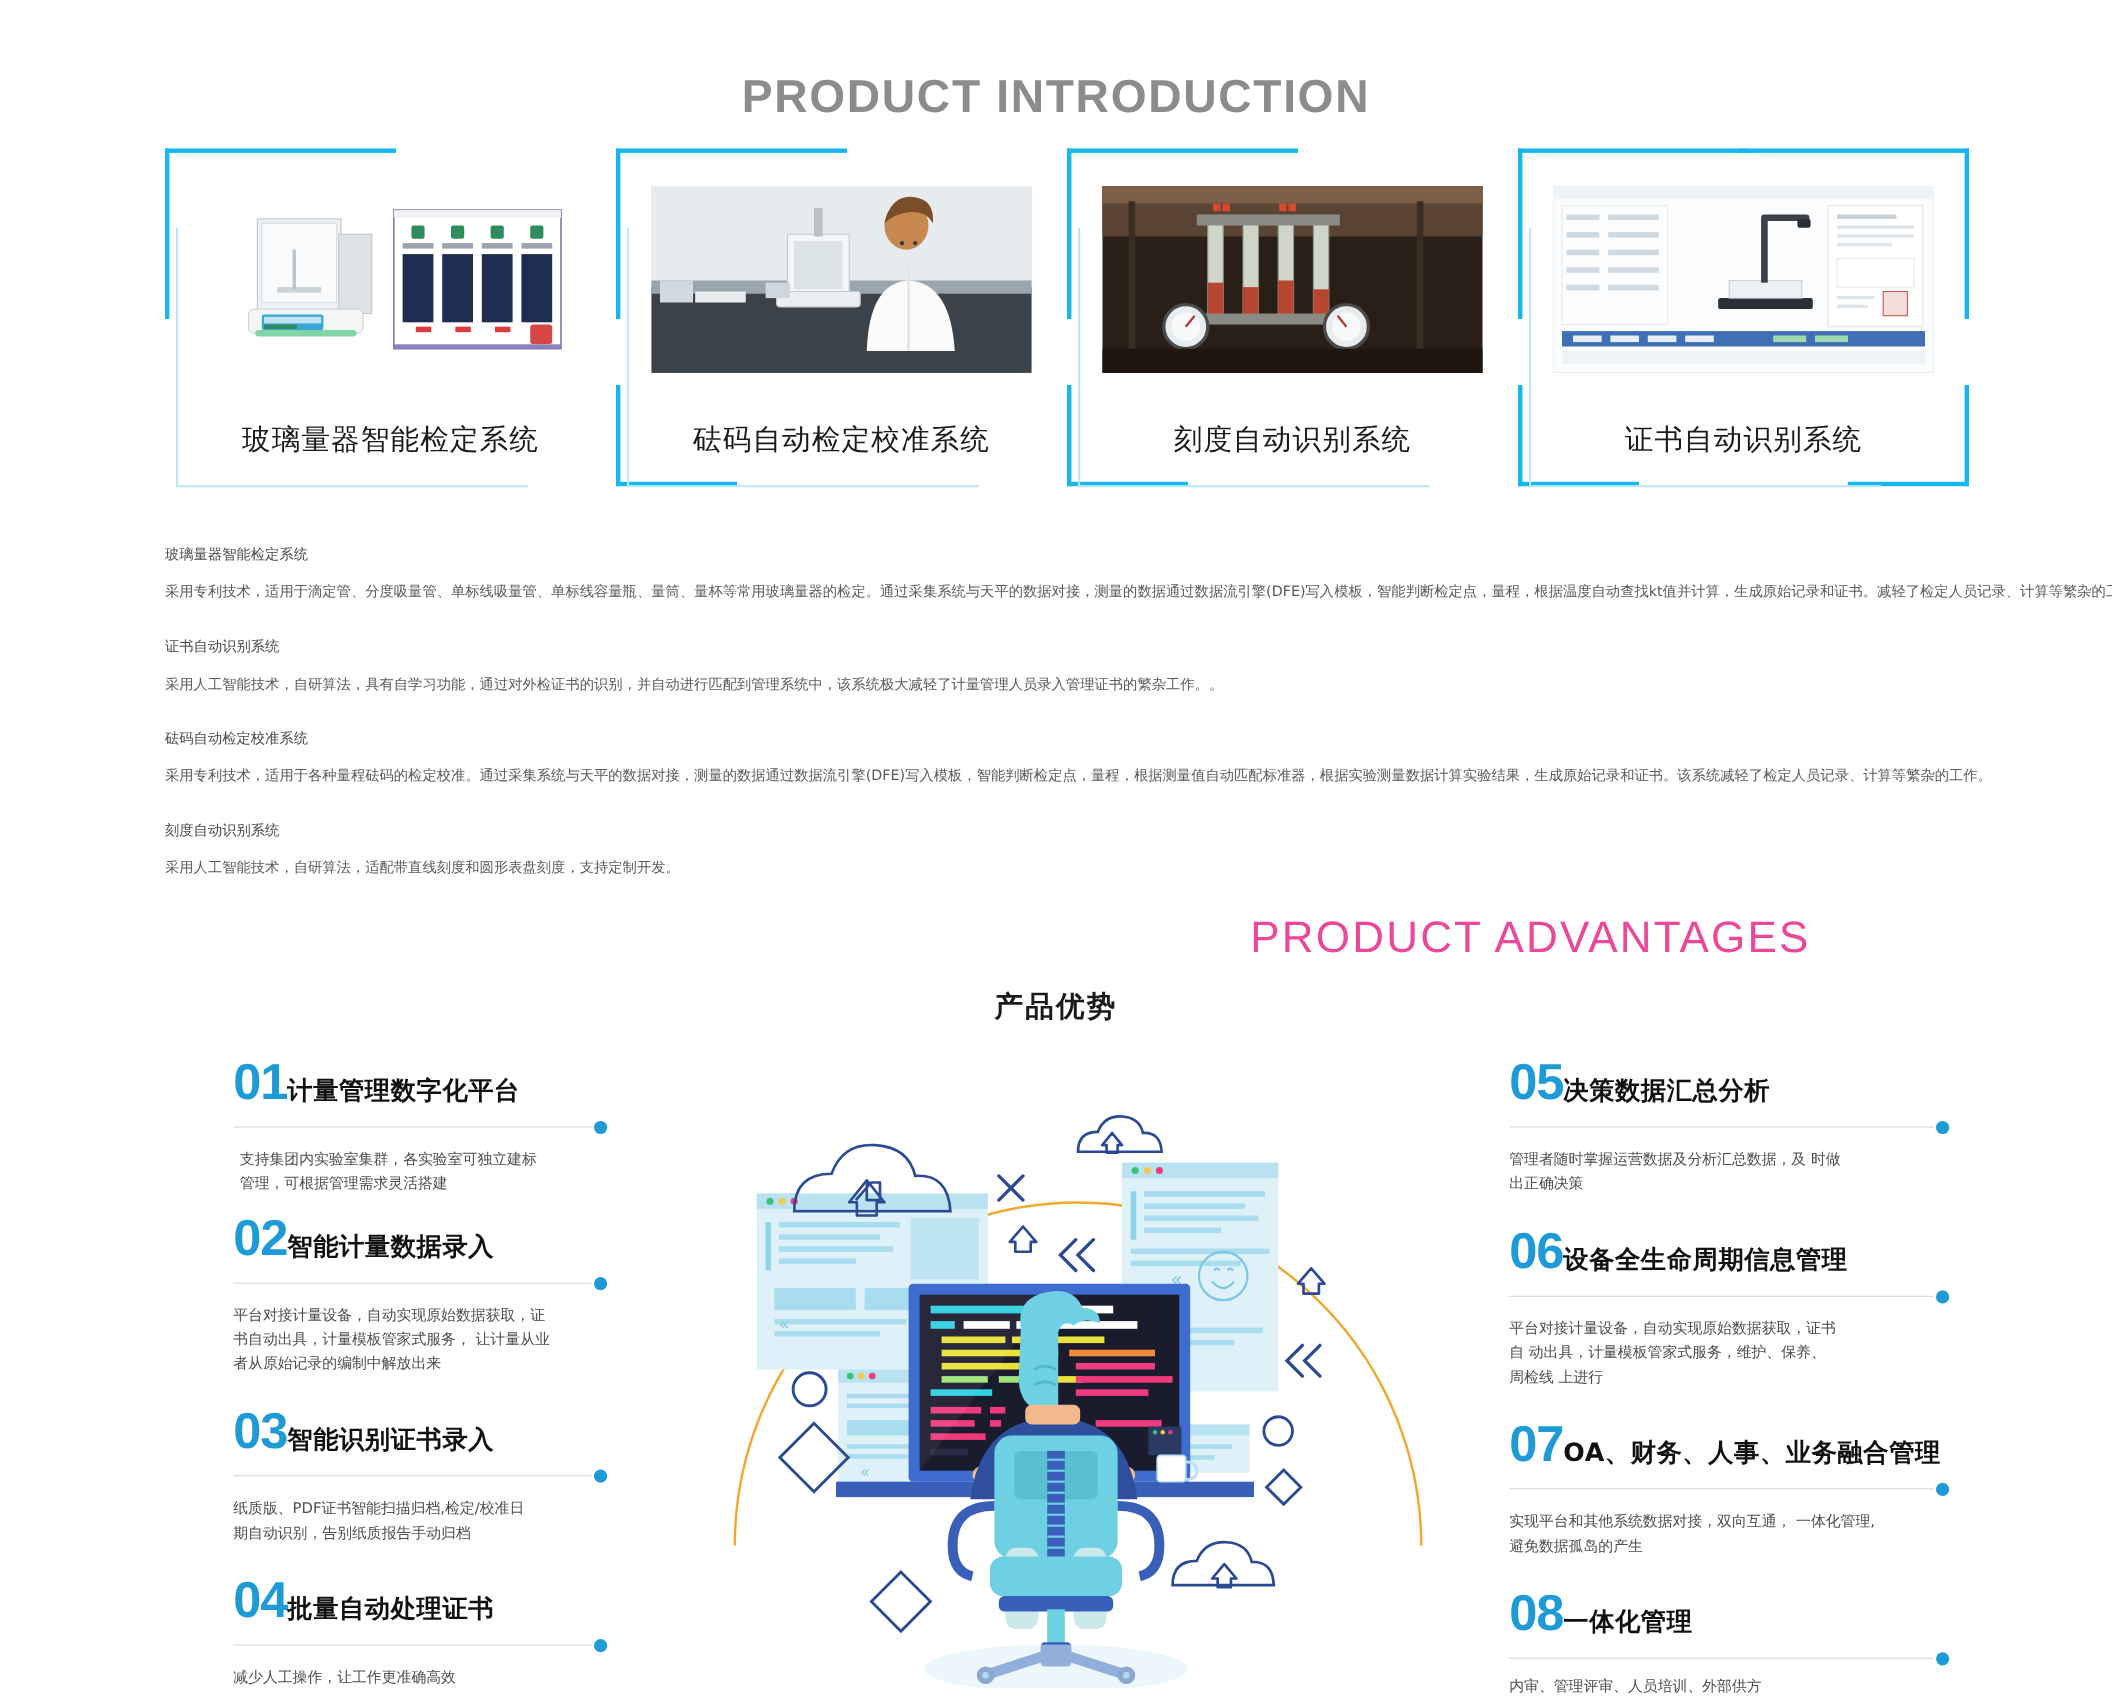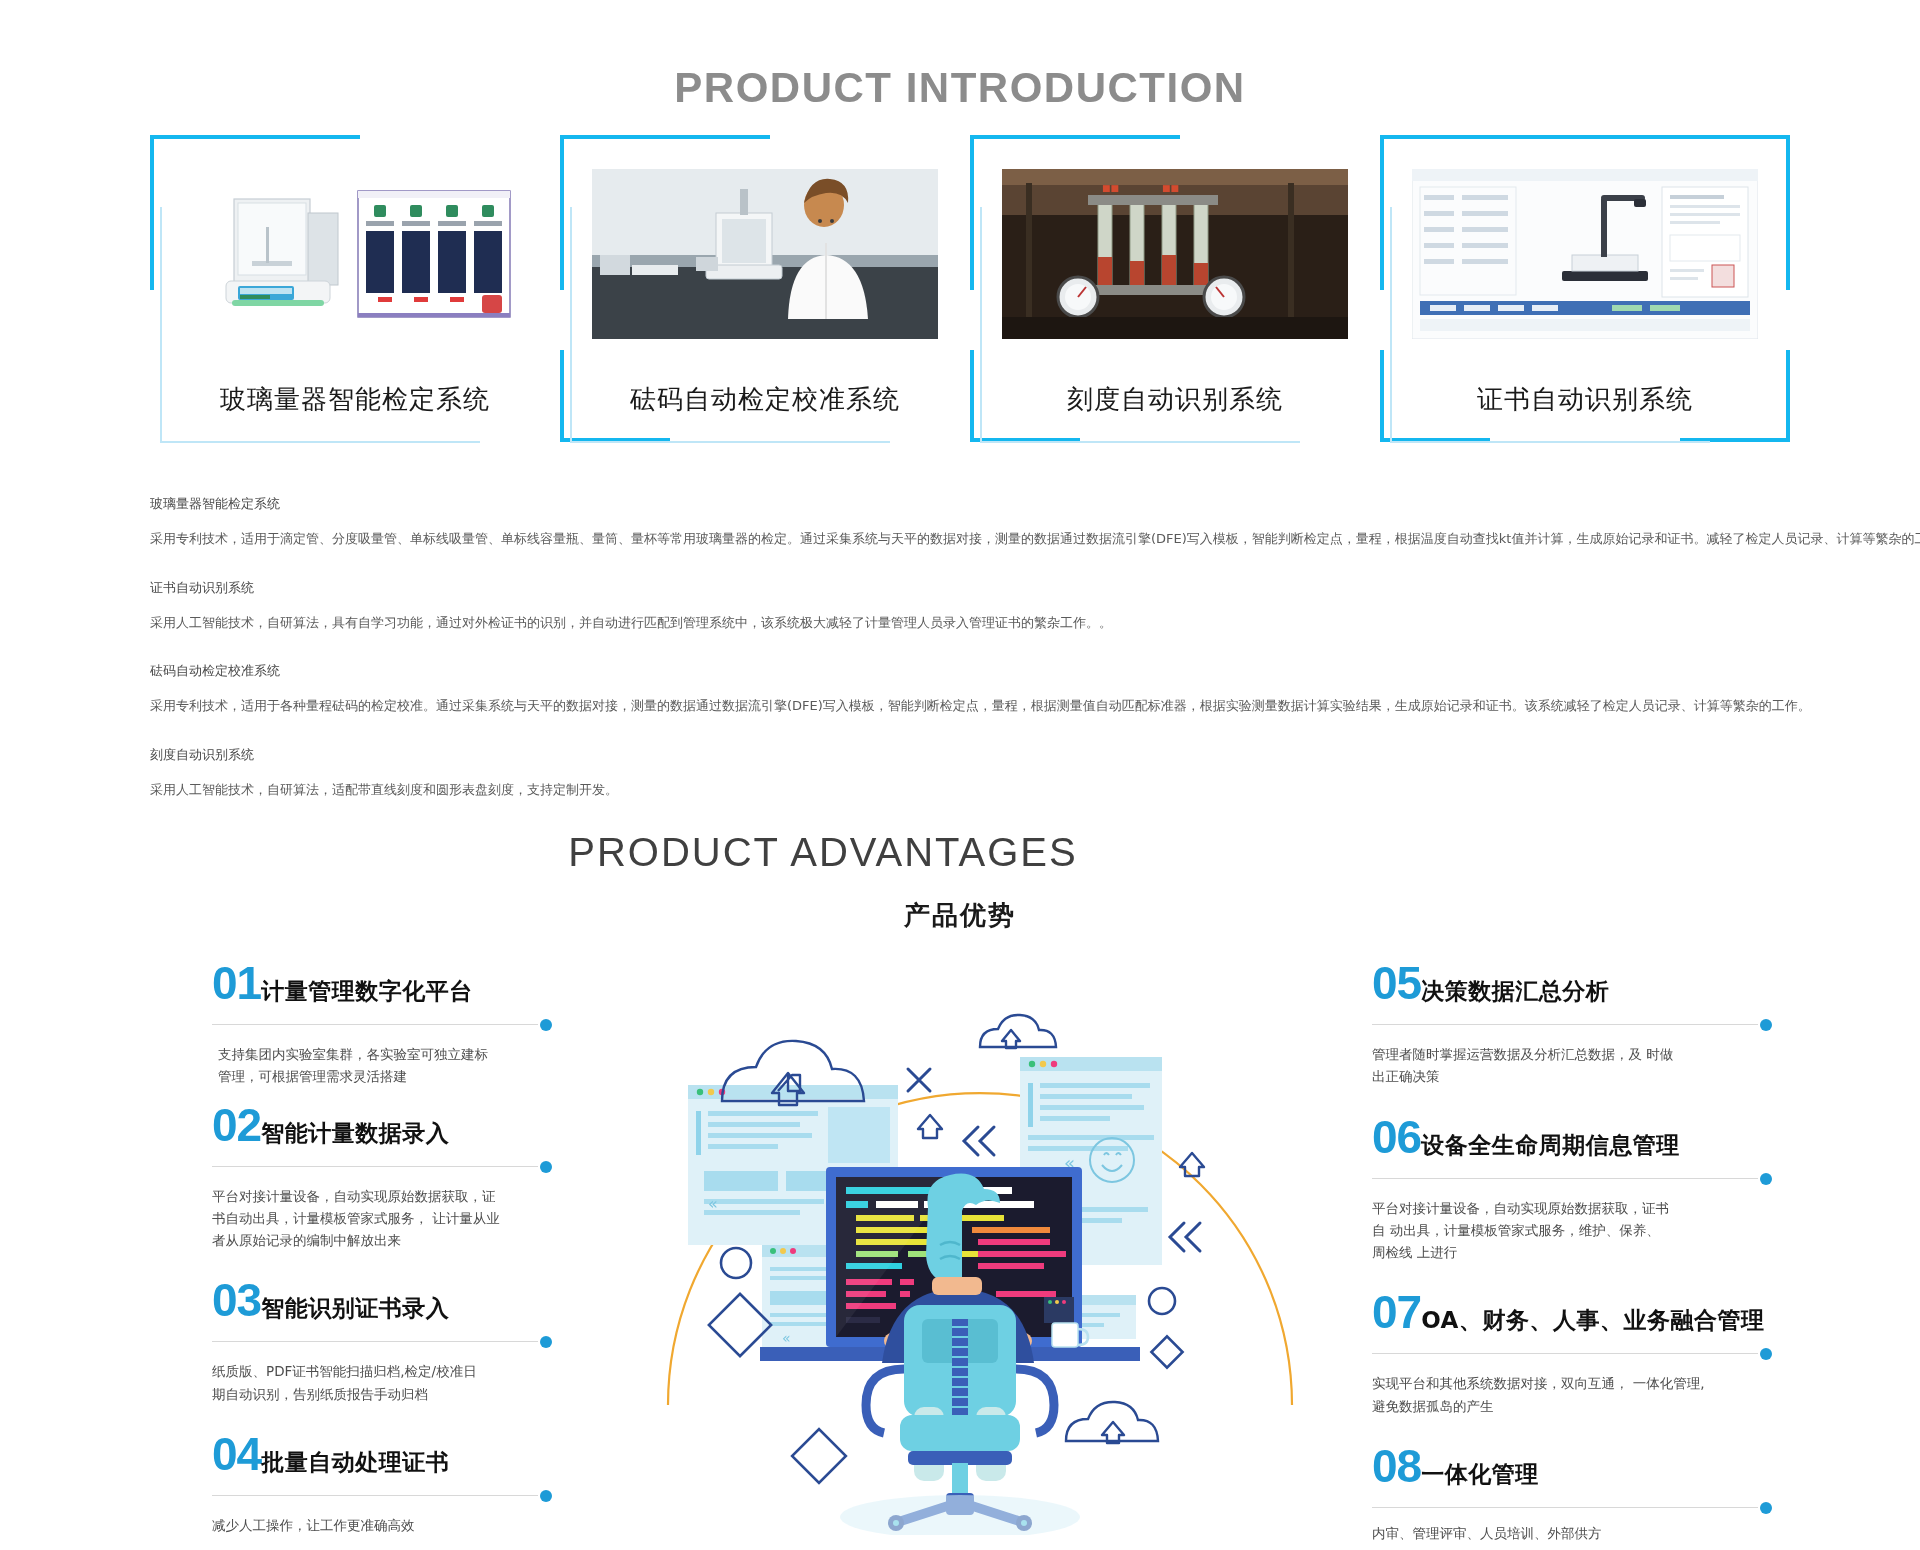--- a/index.html
+++ b/index.html
@@ -63,23 +63,23 @@
   }
   .desc-p {
     font-size: 13px; color: #5a5a5a; line-height: 1.5;
     font-family: "DejaVu Sans", "Liberation Sans", sans-serif;
     white-space: nowrap;
   }
 
   
   .sec2-title {
     position: absolute; top: 830px; left: 0; width: 1646px;
-    text-align: center;
+    text-align: right;
     font-size: 40px; font-weight: normal; letter-spacing: 2px;
-    color: #404040;
+    color: #ec4899;
   }
   .sec2-sub {
     position: absolute; top: 898px; left: 0; width: 1920px;
     text-align: center;
     font-size: 26px; font-weight: bold; color: #1a1a1a; letter-spacing: 2px;
     font-family: "DejaVu Sans", "Liberation Sans", sans-serif;
   }
 
   
   .adv-col { position: absolute; width: 340px; }

